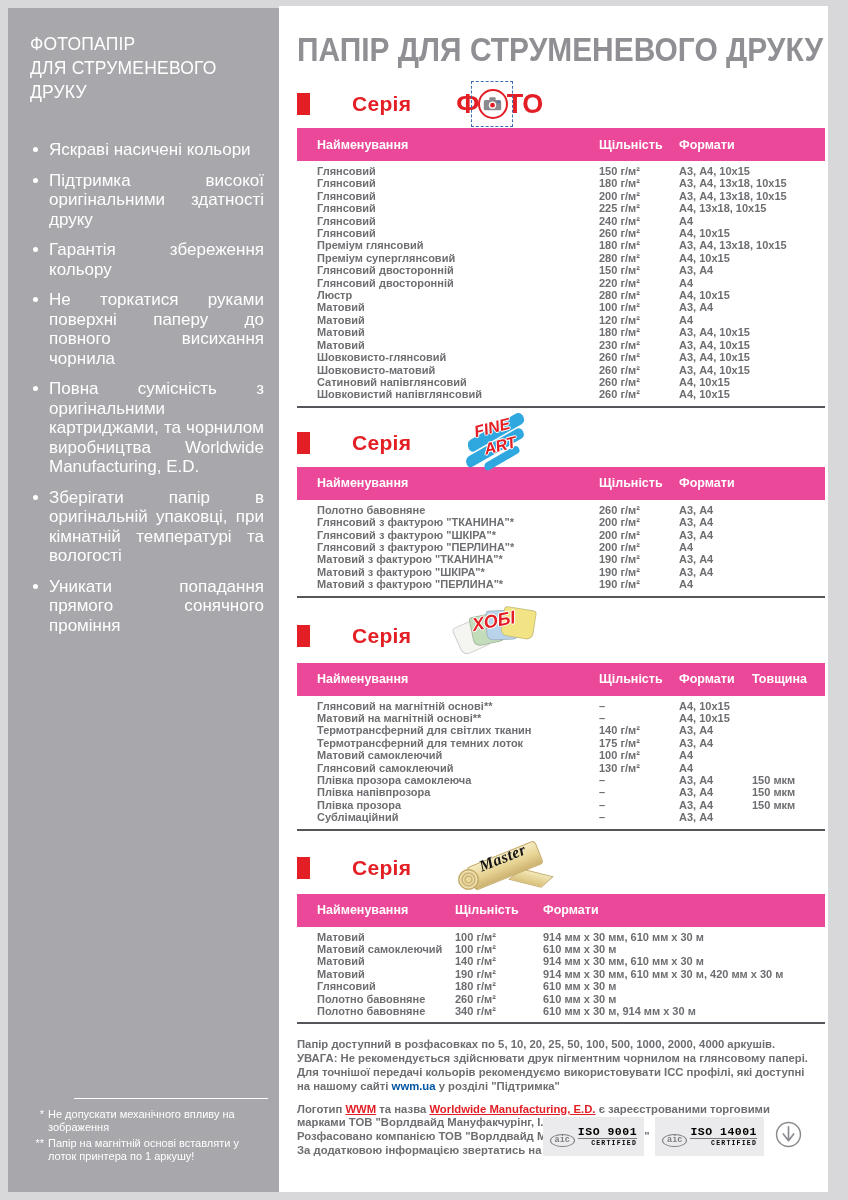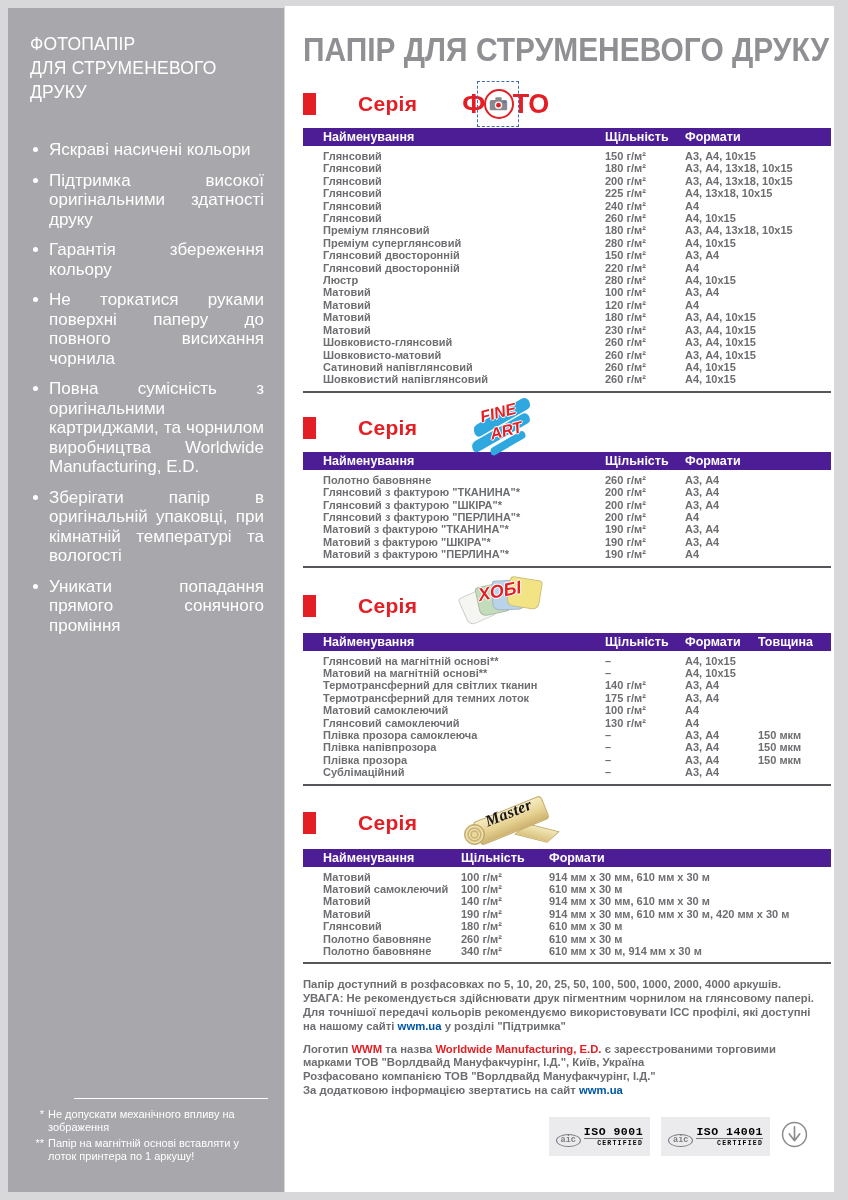--- a/index.html
+++ b/index.html
@@ -21,34 +21,34 @@
   .sb-bullet { position:relative; padding-left:19px; margin-bottom:11px;
     font-size:17px; line-height:19.5px; text-align:justify; }
   .sb-bullet::before { content:""; position:absolute; left:3px; top:7px;
     width:5px; height:5px; border-radius:50%; background:#fff; }
   .sb-foot { position:absolute; left:22px; right:16px; bottom:26px; }
   .sb-foot-rule { border-top:1.5px solid #fff; margin-left:44px; margin-bottom:9px; }
   .sb-footnote { display:flex; font-size:11px; line-height:12.5px; margin-bottom:4px; }
   .sb-footnote .mark { width:18px; min-width:18px; text-align:right; padding-right:4px; }
   
   .main {
-    position:absolute; left:285px; top:6px; width:549px; height:1186px;
+    position:absolute; left:279px; top:6px; width:549px; height:1186px;
     background:#fff; padding:0 3px 0 18px;
   }
   .page-title {
     margin-top:24px; font-size:34px; font-weight:bold; color:#909094;
     transform:scaleX(.88); transform-origin:left center; white-space:nowrap;
   }
   
   .series-head { display:flex; align-items:center; height:48px; margin-top:11px; position:relative;gap:32px; }
   .red-sq { width:13px; height:22px; background:#e31e24; margin-right:10px; }
   .series-label { font-size:21px; font-weight:bold; color:#e31e24; margin-right:13px; letter-spacing:.3px; }
   
   .thead {
-    height:18px; background:#4c1d95; color:#fff; font-weight:bold; font-size:12.5px;
+    height:33px; background:#ec4899; color:#fff; font-weight:bold; font-size:12.5px;
     display:grid; align-items:center;
   }
   .trow { display:grid; font-size:11px; line-height:12.4px; font-weight:bold; color:#6d6e71; }
   .tbody { padding:4px 0 5px 0; }
   .c-name { padding-left:20px; }
   .g3a { grid-template-columns:302px 80px 1fr; }
   .g4  { grid-template-columns:302px 80px 73px 1fr; }
   .g3b { grid-template-columns:158px 88px 1fr; }
   .table-rule { border-top:2.5px solid #55565a; }
   
@@ -90,21 +90,21 @@
     background:linear-gradient(180deg,#f2e7b8,#d9c27c); transform:rotate(14deg) skewX(-34deg);
     border:1px solid #c4aa66; }
   .master-text { position:absolute; left:22px; top:8px; transform:rotate(-22deg);
     font-family:"Liberation Serif", serif; font-style:italic; font-weight:bold;
     color:#151515; font-size:16px; letter-spacing:.5px; }
   
   .footer { margin-top:14px; font-size:11.3px; line-height:13.8px; font-weight:bold;
     color:#6d6e71; width:522px; }
   .footer p + p { margin-top:9px; }
   .link { color:#0055a5; }
-  .red  { color:#e31e24; }
+  .red  { color:#e31e24;text-decoration:underline; }
   
   .badges { position:absolute; right:26px; bottom:36px; display:flex; align-items:center; gap:11px; }
   .iso-badge { display:flex; align-items:flex-end; gap:3px; background:#ebebed; padding:9px 7px;font-family:Liberation Mono, monospace; }
   .aic-oval { border:1.5px solid #7b7c80; border-radius:50%; font-size:8.5px; font-weight:bold;
     color:#7b7c80; padding:1px 4px; line-height:9px; }
   .iso-code { display:flex; flex-direction:column; color:#000000; font-weight:bold; }
   .code-main { font-size:11.5px; line-height:11px; border-bottom:1.3px solid #7b7c80;
     padding-bottom:1px; letter-spacing:.5px; }
   .code-sub { font-size:6.5px; letter-spacing:1.2px; align-self:flex-end; line-height:7px; margin-top:1px; }
 </style>

